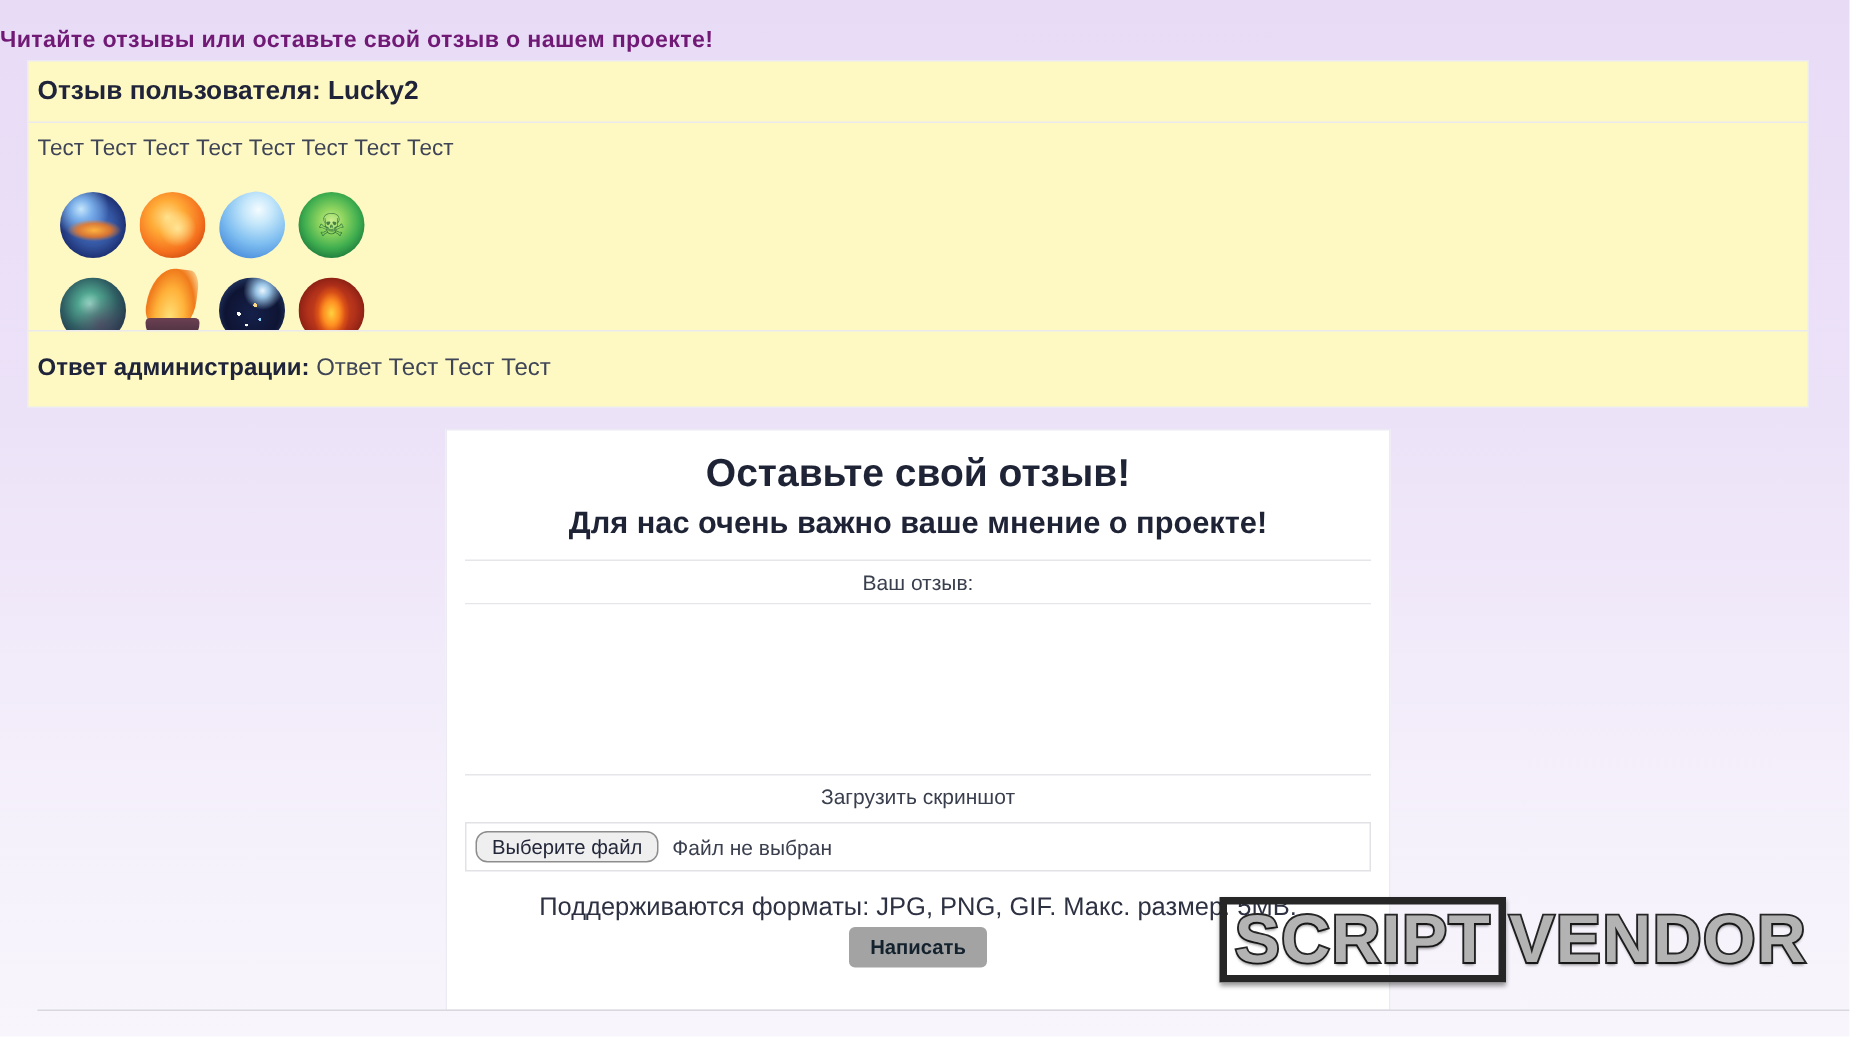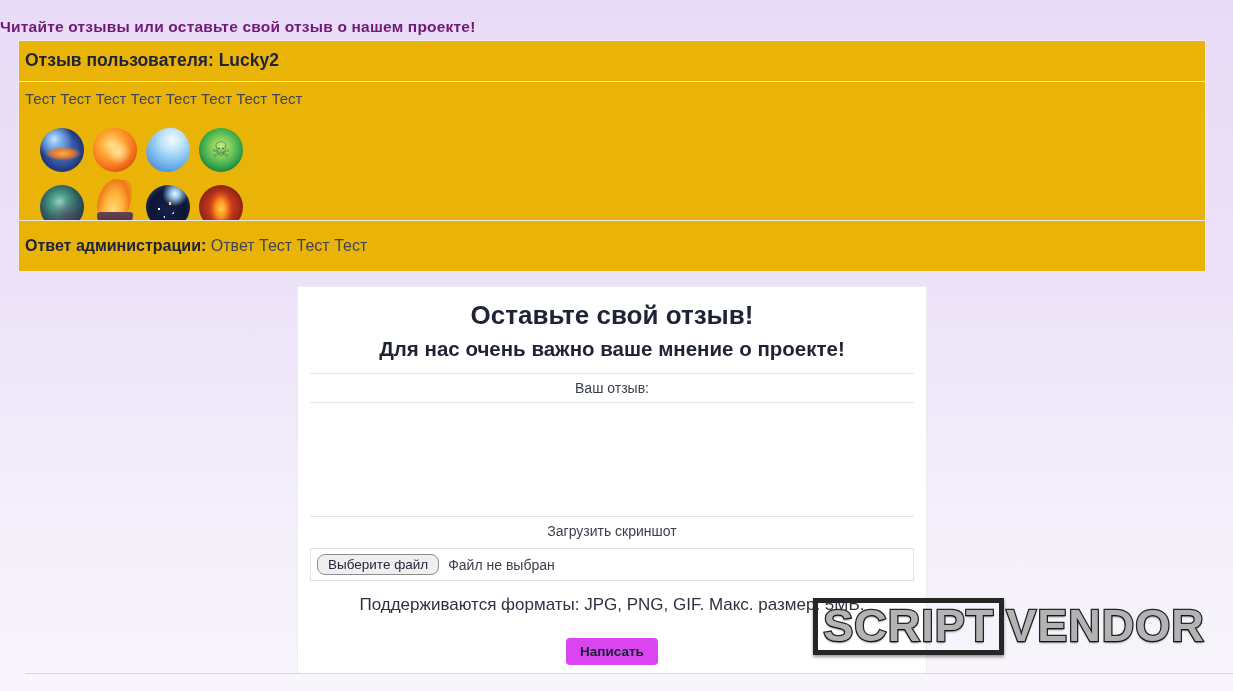--- a/index.html
+++ b/index.html
@@ -17,21 +17,21 @@
     font-weight:600;
     color:#701a75;
     letter-spacing:.2px;
   }
 
   
   .review-card {
     position:absolute;
     left:18px; top:40px;
     width:1188px; height:232px;
-    background:#eab308;
+    background:#fef9c3;
     border:1px solid #eceaf2;
     display:flex; flex-direction:column;
   }
   .review-title {
     padding:9px 6px 10px 6px;
     font-size:17.5px;
     font-weight:800;
     color:#20243a;
     border-bottom:1px solid #e9e9ee;
   }
@@ -163,22 +163,22 @@
   }
   .file-status { font-size:14px; color:#3a3f4e; margin-left:9px; }
   .formats-note {
     text-align:center;
     font-size:17px;
     color:#2d3142;
     margin-top:14px;
   }
   .submit-btn {
     display:block;
-    margin:23px auto 0 auto;
-    background:#d946ef;
+    margin:3px auto 0 auto;
+    background:#a3a3a3;
     color:#14222e;
     font-family:inherit;
     font-size:13.5px;
     font-weight:800;
     border:none;
     border-radius:4px;
     padding:6px 14px;
     cursor:pointer;
   }
 

